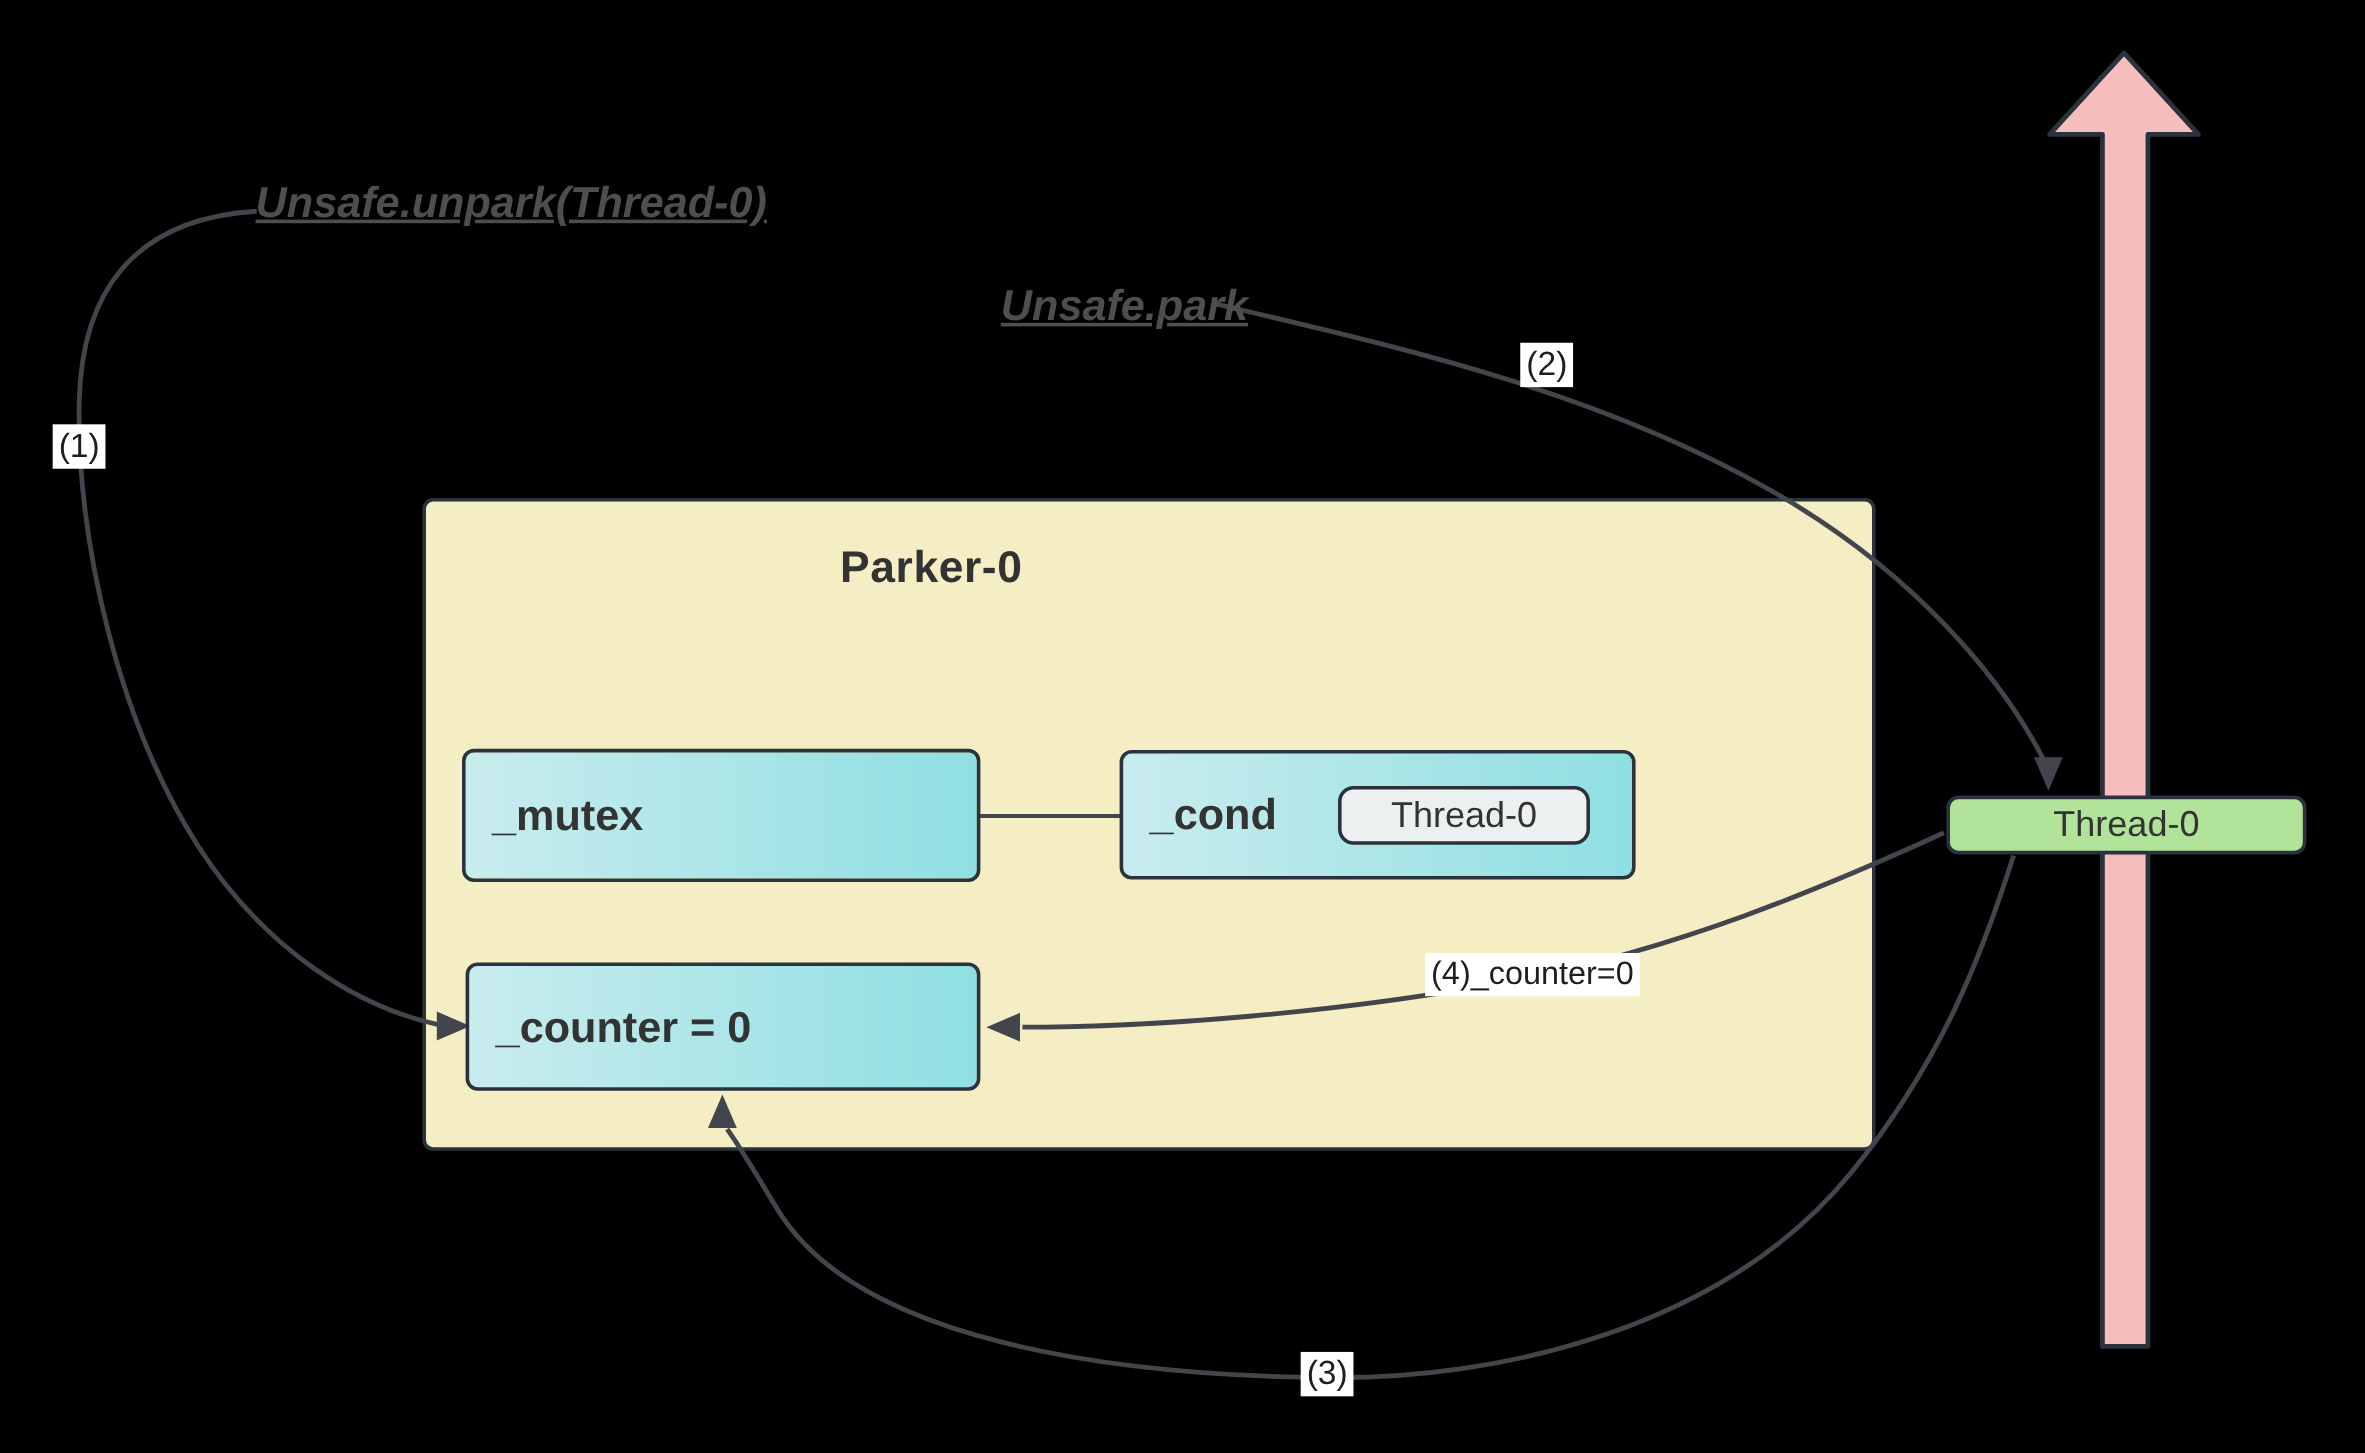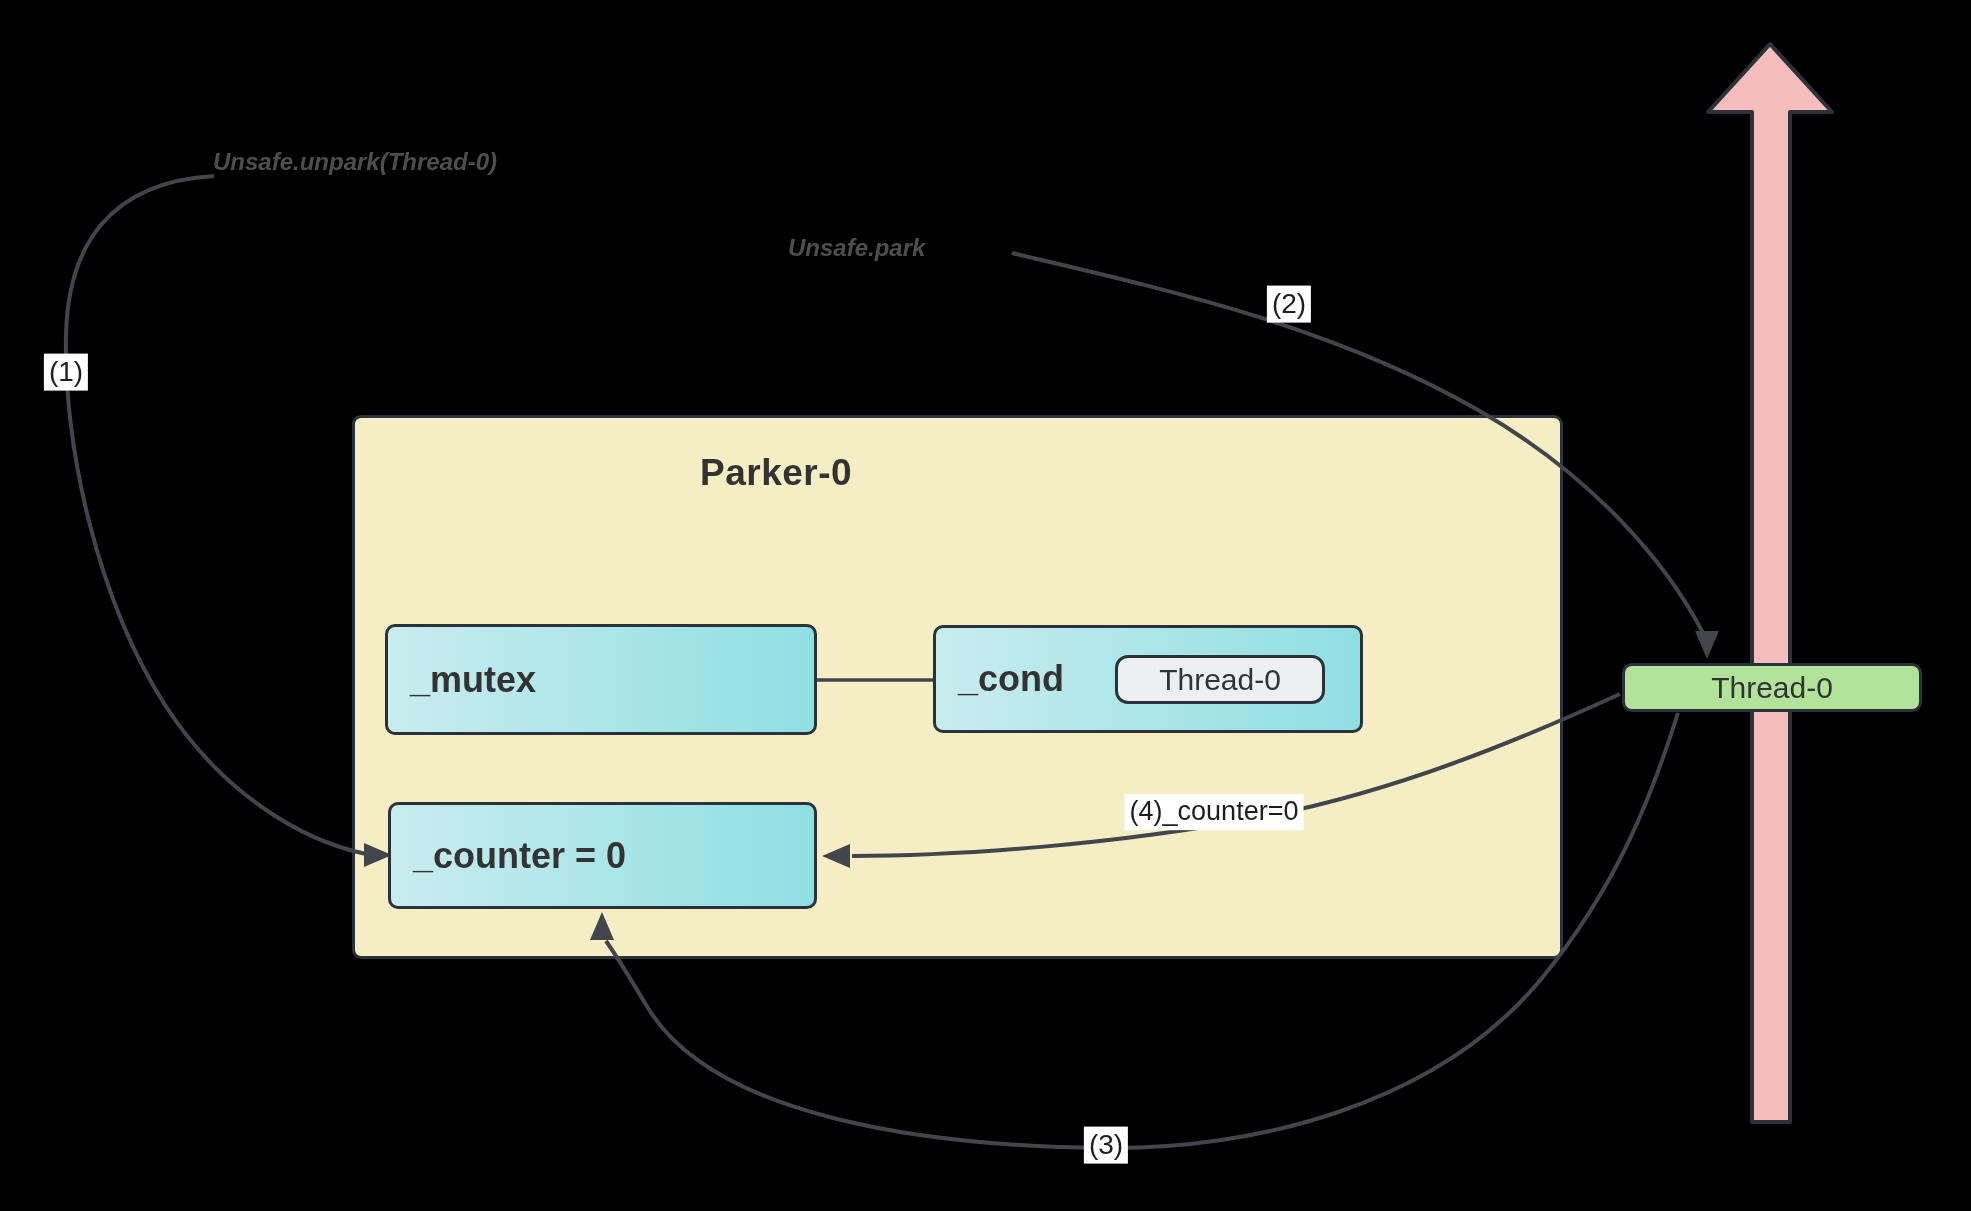--- a/index.html
+++ b/index.html
@@ -66,41 +66,42 @@
     position:absolute;left:1622px;top:663px;width:300px;height:49px;
     background:var(--thread-fill);
     border:3px solid var(--border);
     border-radius:10px;
     display:flex;align-items:center;justify-content:center;
     font-size:30px;color:var(--text);
     z-index:3;
   }
   .annotation{
     position:absolute;
-    font-size:24px;font-style:italic;font-weight:bold;
+    font-size:36px;font-style:italic;font-weight:bold;
     color:var(--annotation-text);
     white-space:nowrap;
     z-index:3;
+    text-decoration:underline;
   }
   .annotation-unpark{left:213px;top:148px;}
-  .annotation-park{left:788px;top:234px;}
+  .annotation-park{left:834px;top:234px;}
   .step-label{
     position:absolute;
     background:var(--label-bg);
     color:var(--step-text);
     font-size:28px;line-height:1.1;
     padding:3px 5px;
     white-space:nowrap;
     z-index:3;
     transform:translate(-50%,-50%);
   }
   .step-1{left:66px;top:372px;}
   .step-2{left:1289px;top:304px;}
   .step-3{left:1106px;top:1145px;}
-  .step-4{left:1214px;top:812px;font-size:27px;}
+  .step-4{left:1277px;top:812px;font-size:27px;}
 </style>
 </head>
 <body>
 
 <div class="stage">
 
   <div class="parker"></div>
 
   <svg class="overlay" width="1971" height="1211" viewBox="0 0 1971 1211">
 

